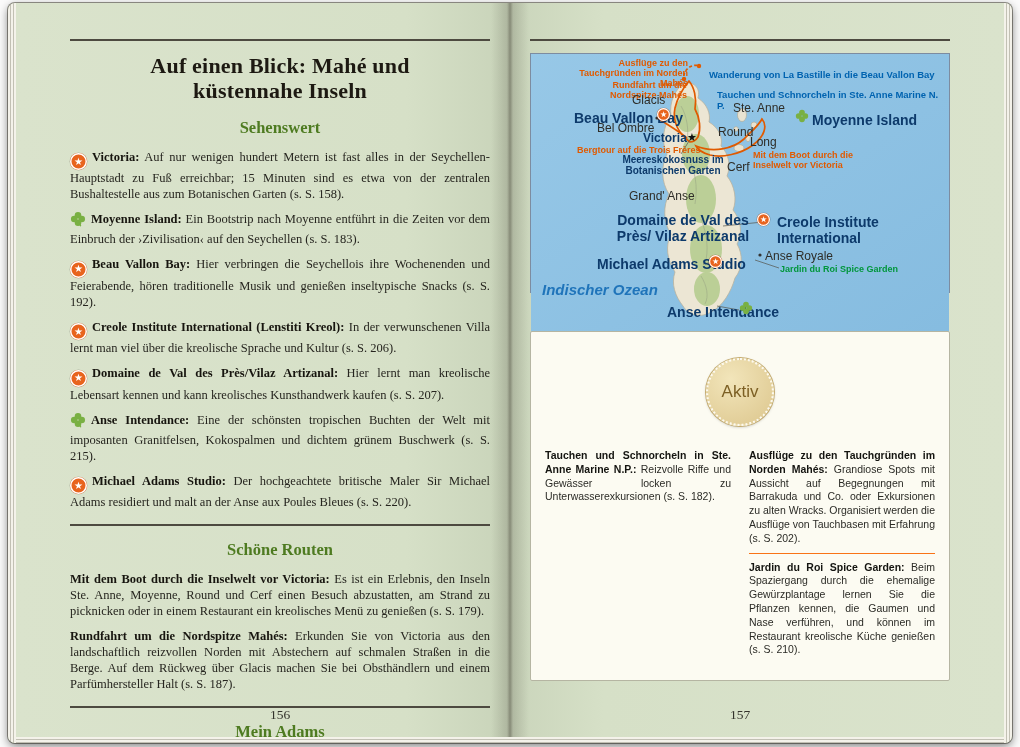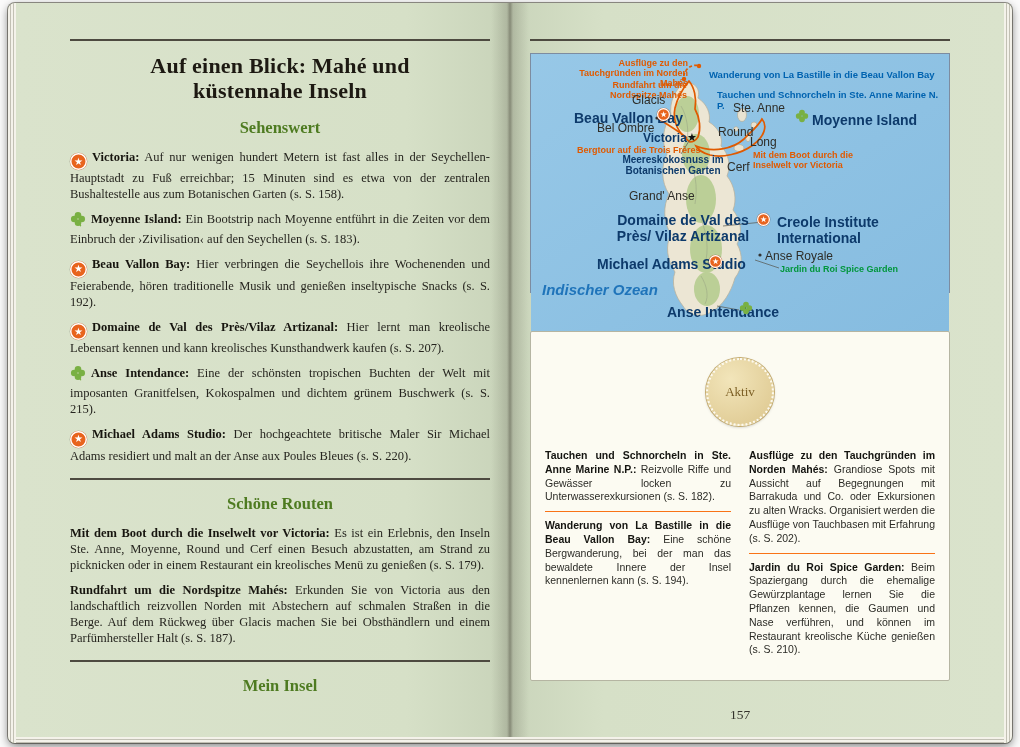--- a/index.html
+++ b/index.html
@@ -53,21 +53,21 @@
   .vic-star { position:absolute; color:#111; font-size:11px; }
 
   
   .aktiv-box { position:relative; margin-top:38px; width:420px; background:#fcfbf2;
                border:1px solid #b5b5a2; border-radius:2px; padding:26px 14px 16px;
                font-family:"Liberation Sans", sans-serif; min-height:312px; }
   .badge { width:68px; height:68px; border-radius:50%; margin:0 auto 16px;
            background:radial-gradient(circle at 35% 30%, #f2e5ba, #dcc68d);
            border:2px dotted #fdfaf0; box-shadow:0 0 0 1px #c4ab6e, 0 1px 3px rgba(0,0,0,.25);
            display:flex; align-items:center; justify-content:center;
-           font-family:Liberation Serif, serif; font-size:13px; color:#7c5f24; }
+           font-family:Liberation Sans, sans-serif; font-size:17px; color:#7c5f24; }
   .cols { display:flex; gap:18px; }
   .col { flex:1; }
   .entry { font-size:10.5px; line-height:13.8px; color:#2b2b26; text-align:justify; padding:7px 0; }
   .entry b { color:#141410; }
   .col .entry + .entry { border-top:1px solid #f97316; }
 </style>
 </head>
 <body>
 
 <div class="book">
@@ -90,20 +90,21 @@
                 <circle cx="10" cy="5.3" r="4.1"></circle>
                 <circle cx="14.7" cy="10" r="4.1"></circle>
                 <circle cx="10" cy="14.7" r="4.1"></circle>
                 <circle cx="5.3" cy="10" r="4.1"></circle>
               </g>
               <path d="M10 12 L13.5 19" stroke="#79b043" stroke-width="1.6" fill="none"></path>
             </svg></span><b>Moyenne Island:</b> <span>Ein Bootstrip nach Moyenne entführt in die Zeiten vor dem Einbruch der ›Zivilisation‹ auf den Seychellen (s. S. 183).</span></p>
 
       <p class="item"><span class="star-badge">★</span><b>Beau Vallon Bay:</b> <span>Hier verbringen die Seychellois ihre Wochenenden und Feierabende, hören traditionelle Musik und genießen inseltypische Snacks (s. S. 192).</span></p>
 
+      <p class="item"><span class="star-badge">★</span><b>Creole Institute International (Lenstiti Kreol):</b> <span>In der verwunschenen Villa lernt man viel über die kreolische Sprache und Kultur (s. S. 206).</span></p>
 
       <p class="item"><span class="star-badge">★</span><b>Domaine de Val des Près/Vilaz Artizanal:</b> <span>Hier lernt man kreolische Lebensart kennen und kann kreolisches Kunsthandwerk kaufen (s. S. 207).</span></p>
 
       <p class="item"><span class="clover"><svg width="16" height="16" viewBox="0 0 20 20">
               <g fill="#79b043">
                 <circle cx="10" cy="5.3" r="4.1"></circle>
                 <circle cx="14.7" cy="10" r="4.1"></circle>
                 <circle cx="10" cy="14.7" r="4.1"></circle>
                 <circle cx="5.3" cy="10" r="4.1"></circle>
               </g>
@@ -112,22 +113,23 @@
 
       <p class="item"><span class="star-badge">★</span><b>Michael Adams Studio:</b> <span>Der hochgeachtete britische Maler Sir Michael Adams residiert und malt an der Anse aux Poules Bleues (s. S. 220).</span></p>
 
       <hr class="rule" style="margin-top:14px">
       <h2 class="sec">Schöne Routen</h2>
 
       <p class="para"><b>Mit dem Boot durch die Inselwelt vor Victoria:</b> <span>Es ist ein Erlebnis, den Inseln Ste. Anne, Moyenne, Round und Cerf einen Besuch abzustatten, am Strand zu picknicken oder in einem Restaurant ein kreolisches Menü zu genießen (s. S. 179).</span></p>
       <p class="para"><b>Rundfahrt um die Nordspitze Mahés:</b> <span>Erkunden Sie von Victoria aus den landschaftlich reizvollen Norden mit Abstechern auf schmalen Straßen in die Berge. Auf dem Rückweg über Glacis machen Sie bei Obsthändlern und einem Parfümhersteller Halt (s. S. 187).</span></p>
 
       <hr class="rule" style="margin-top:14px">
-      <h2 class="sec">Mein Insel</h2>
-
+      <h2 class="sec">Mein Adams</h2>
+
+      <div class="page-num">156</div>
     </div>
 
     <div class="page page-right">
       <hr class="rule">
 
       <div class="map">
         <svg viewBox="0 0 418 288">
           <rect x="0" y="0" width="418" height="288" fill="#8fc3e4"></rect>
           <rect x="0" y="0" width="418" height="288" fill="url(#wgrad)"></rect>
           <defs>
@@ -237,21 +239,20 @@
               </g>
             </svg>
           </span>
       </div>
 
       <div class="aktiv-box">
         <div class="badge">Aktiv</div>
         <div class="cols">
           <div class="col">
             <p class="entry"><b>Tauchen und Schnorcheln in Ste. Anne Marine N.P.:</b> <span>Reizvolle Riffe und Gewässer locken zu Unterwasserexkursionen (s. S. 182).</span></p>
-            <p class="entry"><b>Wanderung von La Bastille in die Beau Vallon Bay:</b> <span>Eine schöne Bergwanderung, bei der man das bewaldete Innere der Insel kennenlernen kann (s. S. 194).</span></p>
           </div>
           <div class="col">
             <p class="entry"><b>Ausflüge zu den Tauchgründen im Norden Mahés:</b> <span>Grandiose Spots mit Aussicht auf Begegnungen mit Barrakuda und Co. oder Exkursionen zu alten Wracks. Organisiert werden die Ausflüge von Tauchbasen mit Erfahrung (s. S. 202).</span></p>
             <p class="entry"><b>Jardin du Roi Spice Garden:</b> <span>Beim Spaziergang durch die ehemalige Gewürzplantage lernen Sie die Pflanzen kennen, die Gaumen und Nase verführen, und können im Restaurant kreolische Küche genießen (s. S. 210).</span></p>
           </div>
         </div>
       </div>
 
       <div class="page-num">157</div>
     </div>

